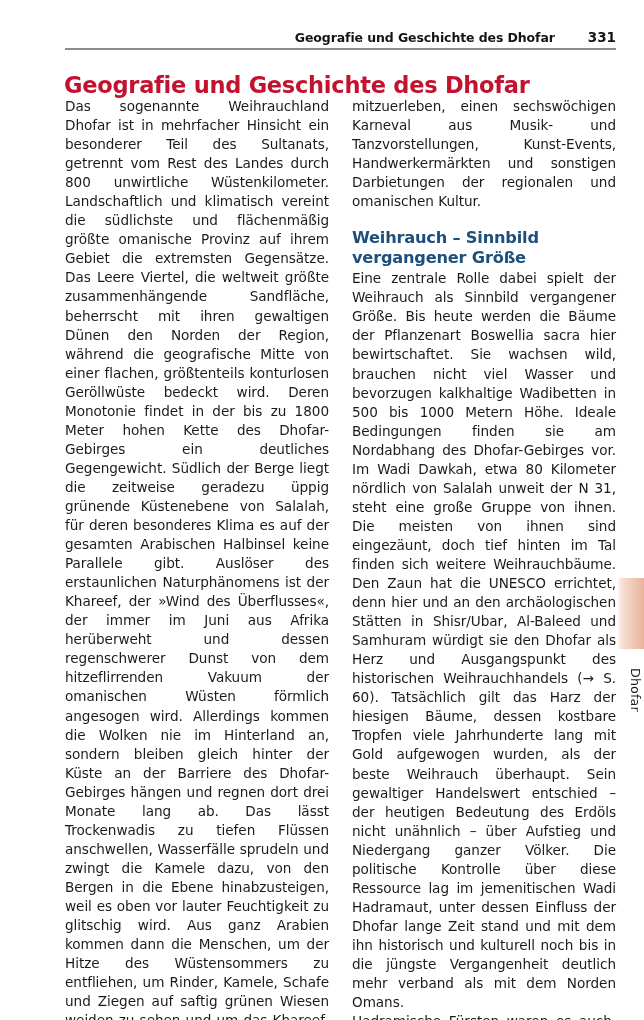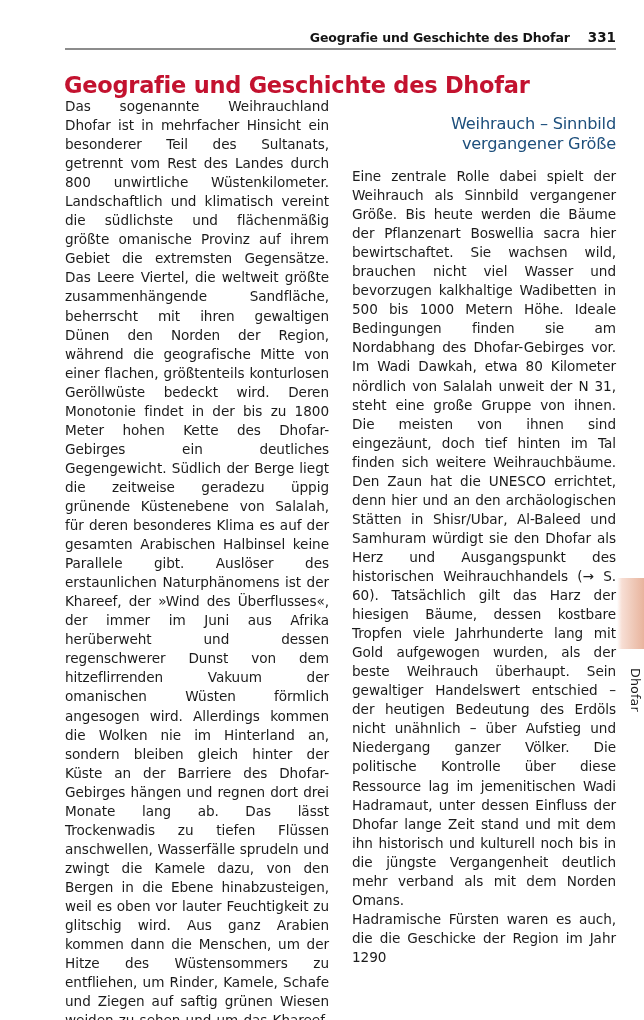--- a/index.html
+++ b/index.html
@@ -38,21 +38,21 @@
     font-size: 12.5px;
     font-weight: bold;
     color: #141414;
     letter-spacing: -0.1px;
     white-space: nowrap;
   }
   .running-head-pageno {
     font-size: 13.5px;
     font-weight: bold;
     color: #141414;
-    margin-left: 18px;
+    margin-left: 33px;
     min-width: 26px;
     text-align: right;
   }
   .head-rule {
     position: absolute;
     left: 57px;
     top: 48px;
     width: 551px;
     height: 1.6px;
     background: #8c8c8c;
@@ -91,25 +91,25 @@
     hyphens: manual;
     letter-spacing: -0.05px;
   }
   .col p {
     margin: 0;
   }
   .col p.no-indent { text-indent: 0; }
 
   .subhead {
     font-size: 16.2px;
-    font-weight: normal;
+    font-weight: bold;
     color: #1d4f7c;
     line-height: 19.5px;
-    margin: 17px 0 14px 0;
-    text-align: right;
+    margin: 17px 0 2px 0;
+    text-align: left;
     letter-spacing: -0.2px;
   }
   .ital { }
 
   
   .thumb-tab {
     position: absolute;
     left: 609px;
     top: 578px;
     width: 35px;
@@ -151,20 +151,21 @@
 
   <h1 class="chapter-title">Geografie und Geschichte des Dhofar</h1>
 
   <div class="columns">
 
     <div class="col">
       <p>Das sogenannte Weihrauchland Dhofar ist in mehrfacher Hinsicht ein besonderer Teil des Sultanats, getrennt vom Rest des Landes durch 800 unwirtliche Wüstenkilometer. Landschaftlich und klimatisch vereint die südlichste und flächenmäßig größte omanische Provinz auf ihrem Gebiet die extremsten Gegensätze. Das Leere Viertel, die weltweit größte zusammenhängende Sandfläche, beherrscht mit ihren gewaltigen Dünen den Norden der Region, während die geografische Mitte von einer flachen, größtenteils konturlosen Geröllwüste bedeckt wird. Deren Monotonie findet in der bis zu 1800 Meter hohen Kette des Dhofar-Gebirges ein deutliches Gegengewicht. Südlich der Berge liegt die zeitweise geradezu üppig grünende Küstenebene von Salalah, für deren besonderes Klima es auf der gesamten Arabischen Halbinsel keine Parallele gibt. Auslöser des erstaunlichen Naturphänomens ist der Khareef, der »Wind des Überflusses«, der immer im Juni aus Afrika herüberweht und dessen regenschwerer Dunst von dem hitzeflirrenden Vakuum der omanischen Wüsten förmlich angesogen wird. Allerdings kommen die Wolken nie im Hinterland an, sondern bleiben gleich hinter der Küste an der Barriere des Dhofar-Gebirges hängen und regnen dort drei Monate lang ab. Das lässt Trockenwadis zu tiefen Flüssen anschwellen, Wasserfälle sprudeln und zwingt die Kamele dazu, von den Bergen in die Ebene hinabzusteigen, weil es oben vor lauter Feuchtigkeit zu glitschig wird. Aus ganz Arabien kommen dann die Menschen, um der Hitze des Wüstensommers zu entfliehen, um Rinder, Kamele, Schafe und Ziegen auf saftig grünen Wiesen weiden zu sehen und um das Khareef-Festival in Salalah</p>
     </div>
 
     <div class="col">
+      <p>mitzuerleben, einen sechswöchigen Karneval aus Musik- und Tanzvorstellungen, Kunst-Events, Handwerkermärkten und sonstigen Darbietungen der regionalen und omanischen Kultur.</p>
 
       <h2 class="subhead">Weihrauch – Sinnbild vergangener Größe</h2>
 
       <p><span>Eine zentrale Rolle dabei spielt der Weihrauch als Sinnbild vergangener Größe. Bis heute werden die Bäume der Pflanzenart </span><span class="ital">Boswellia sacra</span><span> hier bewirtschaftet. Sie wachsen wild, brauchen nicht viel Wasser und bevorzugen kalkhaltige Wadibetten in 500 bis 1000 Metern Höhe. Ideale Bedingungen finden sie am Nordabhang des Dhofar-Gebirges vor. Im Wadi Dawkah, etwa 80 Kilometer nördlich von Salalah unweit der N 31, steht eine große Gruppe von ihnen. Die meisten von ihnen sind eingezäunt, doch tief hinten im Tal finden sich weitere Weihrauchbäume. Den Zaun hat die UNESCO errichtet, denn hier und an den archäologischen Stätten in Shisr/Ubar, Al-Baleed und Samhuram würdigt sie den Dhofar als Herz und Ausgangspunkt des historischen Weihrauchhandels (→ S. 60). Tatsächlich gilt das Harz der hiesigen Bäume, dessen kostbare Tropfen viele Jahrhunderte lang mit Gold aufgewogen wurden, als der beste Weihrauch überhaupt. Sein gewaltiger Handelswert entschied – der heutigen Bedeutung des Erdöls nicht unähnlich – über Aufstieg und Niedergang ganzer Völker. Die politische Kontrolle über diese Ressource lag im jemenitischen Wadi Hadramaut, unter dessen Einfluss der Dhofar lange Zeit stand und mit dem ihn historisch und kulturell noch bis in die jüngste Vergangenheit deutlich mehr verband als mit dem Norden Omans.</span></p>
 
       <p class="no-indent">Hadramische Fürsten waren es auch, die die Geschicke der Region im Jahr 1290</p>
     </div>
 
   </div>
 

